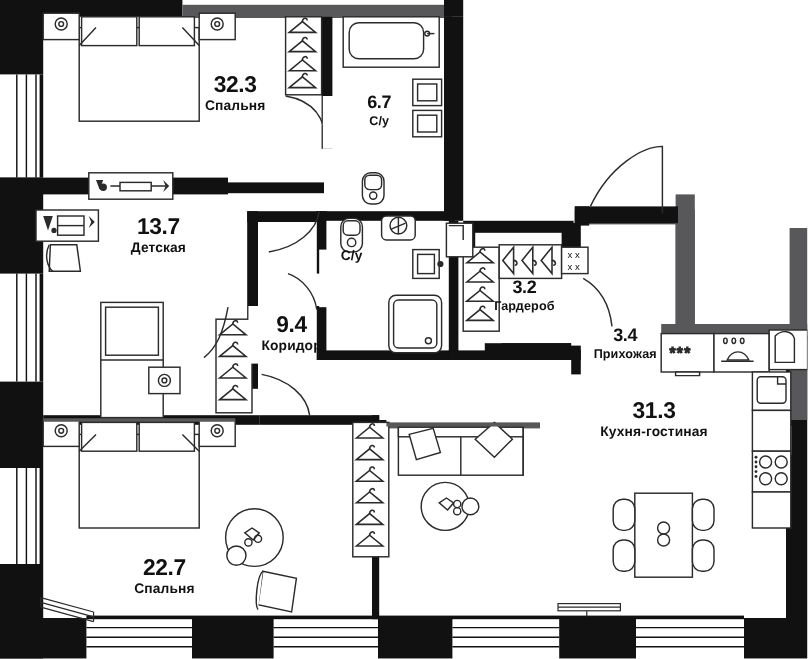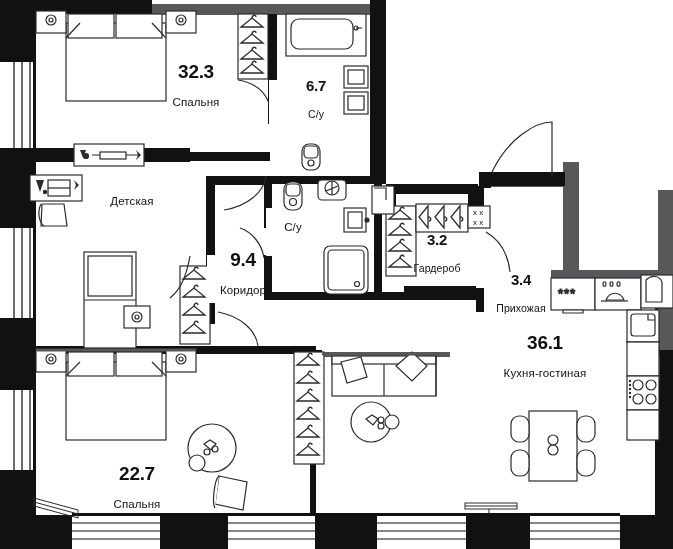--- a/index.html
+++ b/index.html
@@ -1,21 +1,21 @@
 <!DOCTYPE html>
 <html><head>
 <meta charset="utf-8">
 <style>
   html,body{margin:0;padding:0;background:#ffffff;}
   body{font-family:"Liberation Sans", sans-serif;}
   #plan{position:relative;width:673px;height:549px;background:#ffffff;overflow:hidden;}
   #plan svg{position:absolute;left:0;top:0;}
   .lbl{position:absolute;text-align:center;color:#111111;line-height:1;white-space:nowrap;}
   .lbl .area{font-size:19px;font-weight:700;letter-spacing:-0.3px;display:block;}
-  .lbl .nm{font-size:11.5px;font-weight:400;display:block;margin-top:16px;letter-spacing:0.1px;}
+  .lbl .nm{font-size:11.5px;font-weight:700;display:block;margin-top:3px;letter-spacing:0.1px;}
   .lbl.sm .area{font-size:15px;}
   .lbl.sm .nm{font-size:10.5px;}
 </style>
 </head>
 <body>
 
 <div id="plan">
 
   <svg width="673" height="549" viewBox="0 0 673 549">
     <defs>
@@ -365,44 +365,45 @@
     <span class="area">32.3</span>
     <span class="nm">Спальня</span>
   </div>
 
   <div class="lbl sm" style="left:276px;top:78px;width:80px;">
     <span class="area">6.7</span>
     <span class="nm">С/у</span>
   </div>
 
   <div class="lbl lg" style="left:82px;top:180px;width:100px;">
+    <span class="area">13.7</span>
     <span class="nm">Детская</span>
   </div>
 
   <div class="lbl lg" style="left:253px;top:206px;width:80px;">
     <span class="nm">С/у</span>
   </div>
 
   <div class="lbl sm" style="left:392px;top:232px;width:90px;">
     <span class="area">3.2</span>
     <span class="nm">Гардероб</span>
   </div>
 
-  <div class="lbl lg" style="left:198px;top:250px;width:90px;">
+  <div class="lbl lg" style="left:198px;top:262px;width:90px;">
     <span class="area">9.4</span>
     <span class="nm">Коридор</span>
   </div>
 
   <div class="lbl sm" style="left:472px;top:272px;width:98px;">
     <span class="area">3.4</span>
     <span class="nm">Прихожая</span>
   </div>
 
   <div class="lbl lg" style="left:475px;top:333px;width:140px;">
-    <span class="area">36.1</span>
+    <span class="area">31.3</span>
     <span class="nm">Кухня-гостиная</span>
   </div>
 
   <div class="lbl lg" style="left:87px;top:464px;width:100px;">
     <span class="area">22.7</span>
     <span class="nm">Спальня</span>
   </div>
 
 </div>
 

